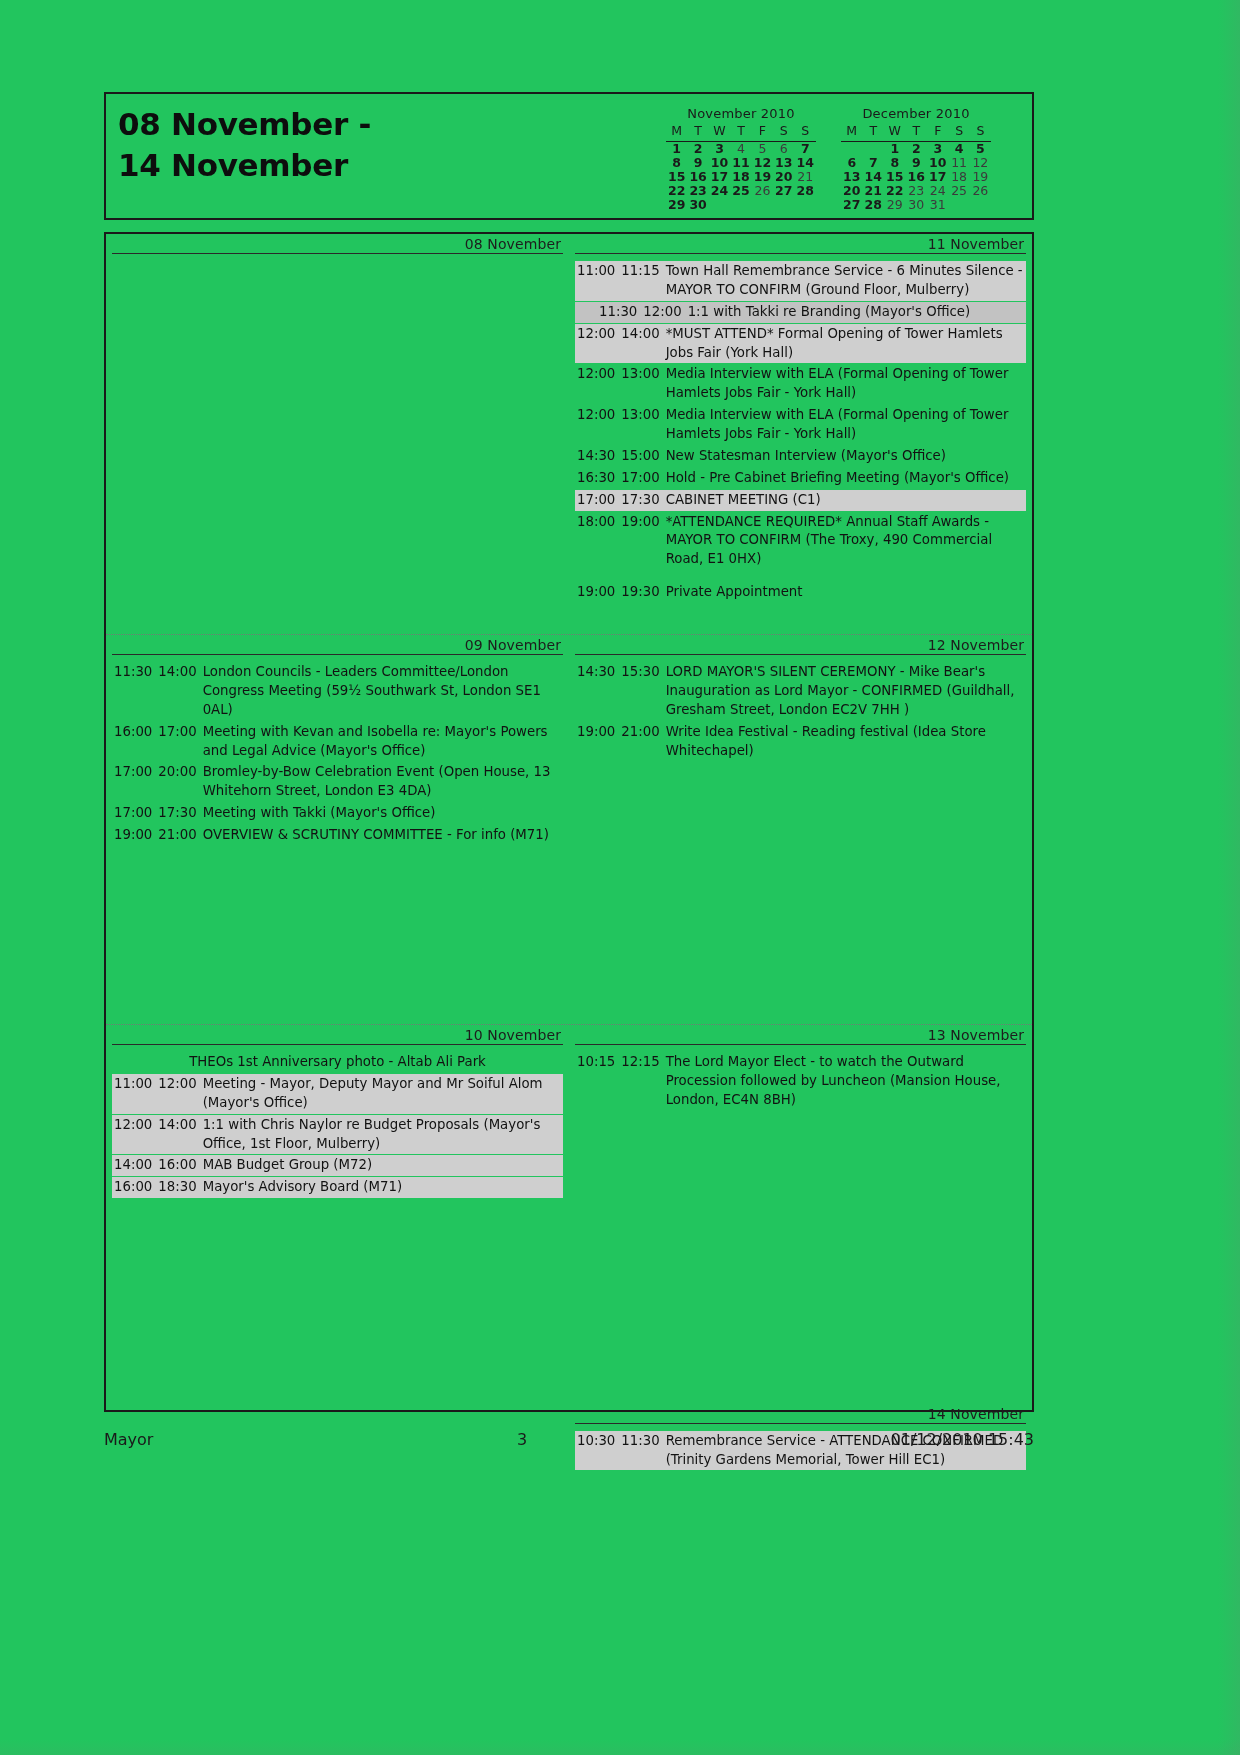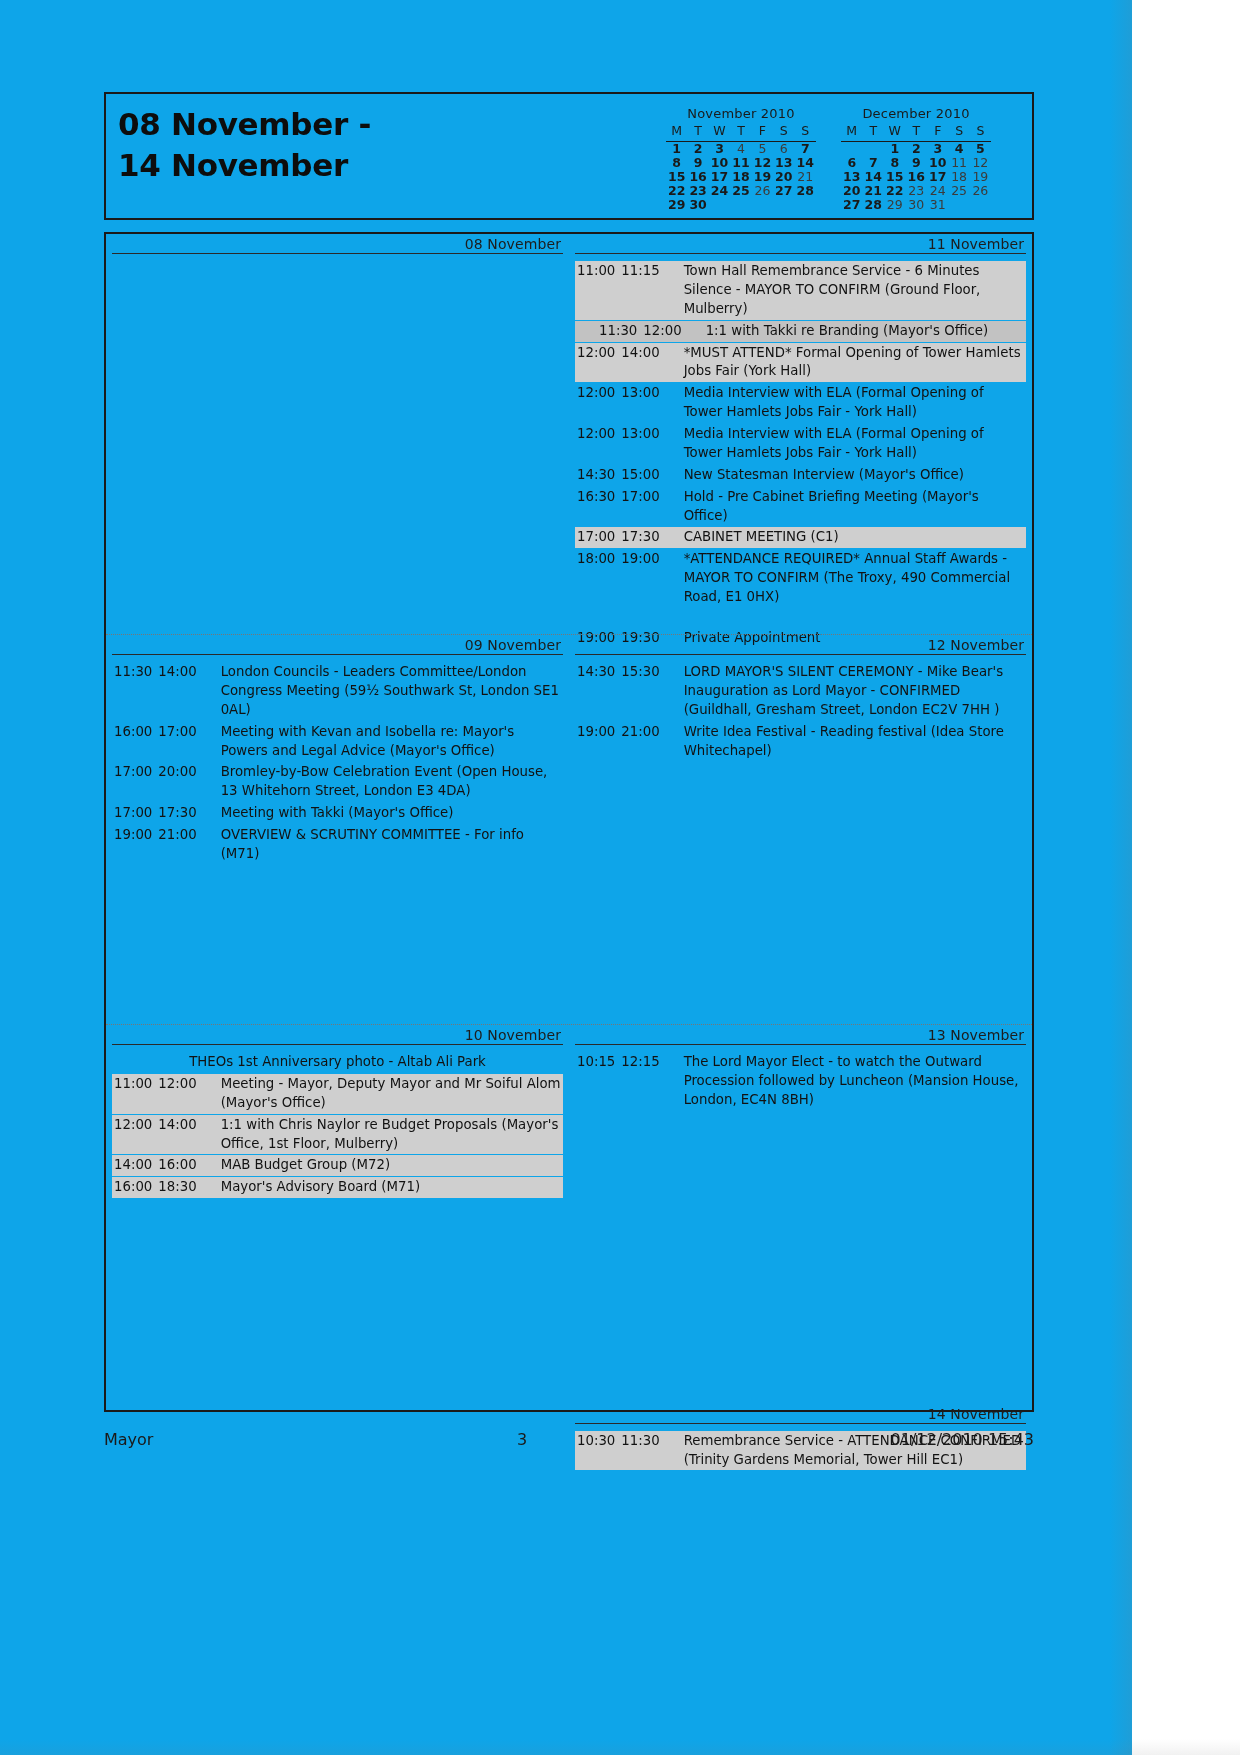--- a/index.html
+++ b/index.html
@@ -11,23 +11,23 @@
     width: 1240px;
     height: 1755px;
     font-family: "DejaVu Sans", sans-serif;
     color: #111;
     position: relative;
     overflow: hidden;
   }
   .page {
     position: absolute;
     left: 0; top: 0;
-    width: 1132px;
+    width: 1240px;
     height: 1755px;
-    background: #0ea5e9;
+    background: #22c55e;
   }
   
   .scan-edge-right {
     position: absolute;
     right: 0; top: 0;
     width: 22px; height: 1755px;
     background: linear-gradient(to right, rgba(255,255,255,0), rgba(120,120,120,0.16));
   }
   .scan-edge-bottom {
     position: absolute;
@@ -141,21 +141,21 @@
   }
   .subcell-spacer { height: 292px; }
 
   .event {
     font-size: 13.3px;
     line-height: 1.42;
     color: #121212;
     margin: 0 0 1px 0;
     padding: 1px 2px 1px 2px;
     display: flex;
-    gap: 24px;
+    gap: 6px;
     align-items: flex-start;
   }
   .event .times {
     white-space: nowrap;
     flex: 0 0 auto;
   }
   .event .times .t2 { margin-left: 6px; }
   .event .desc {
     flex: 1 1 auto;
   }
@@ -163,21 +163,21 @@
     background: #cfcfcf;
   }
   .event.hl-dark {
     background: #c2c2c2;
     padding-left: 24px;
   }
   .event.center {
     justify-content: flex-start;
     text-align: center;
   }
-  .event.gap-top { margin-top: 20px; align-items: center; }
+  .event.gap-top { margin-top: 12px; align-items: center; }
 
   
   .footer {
     position: absolute;
     left: 104px;
     top: 1430px;
     width: 930px;
     font-size: 16px;
     color: #1a1a1a;
     display: flex;

